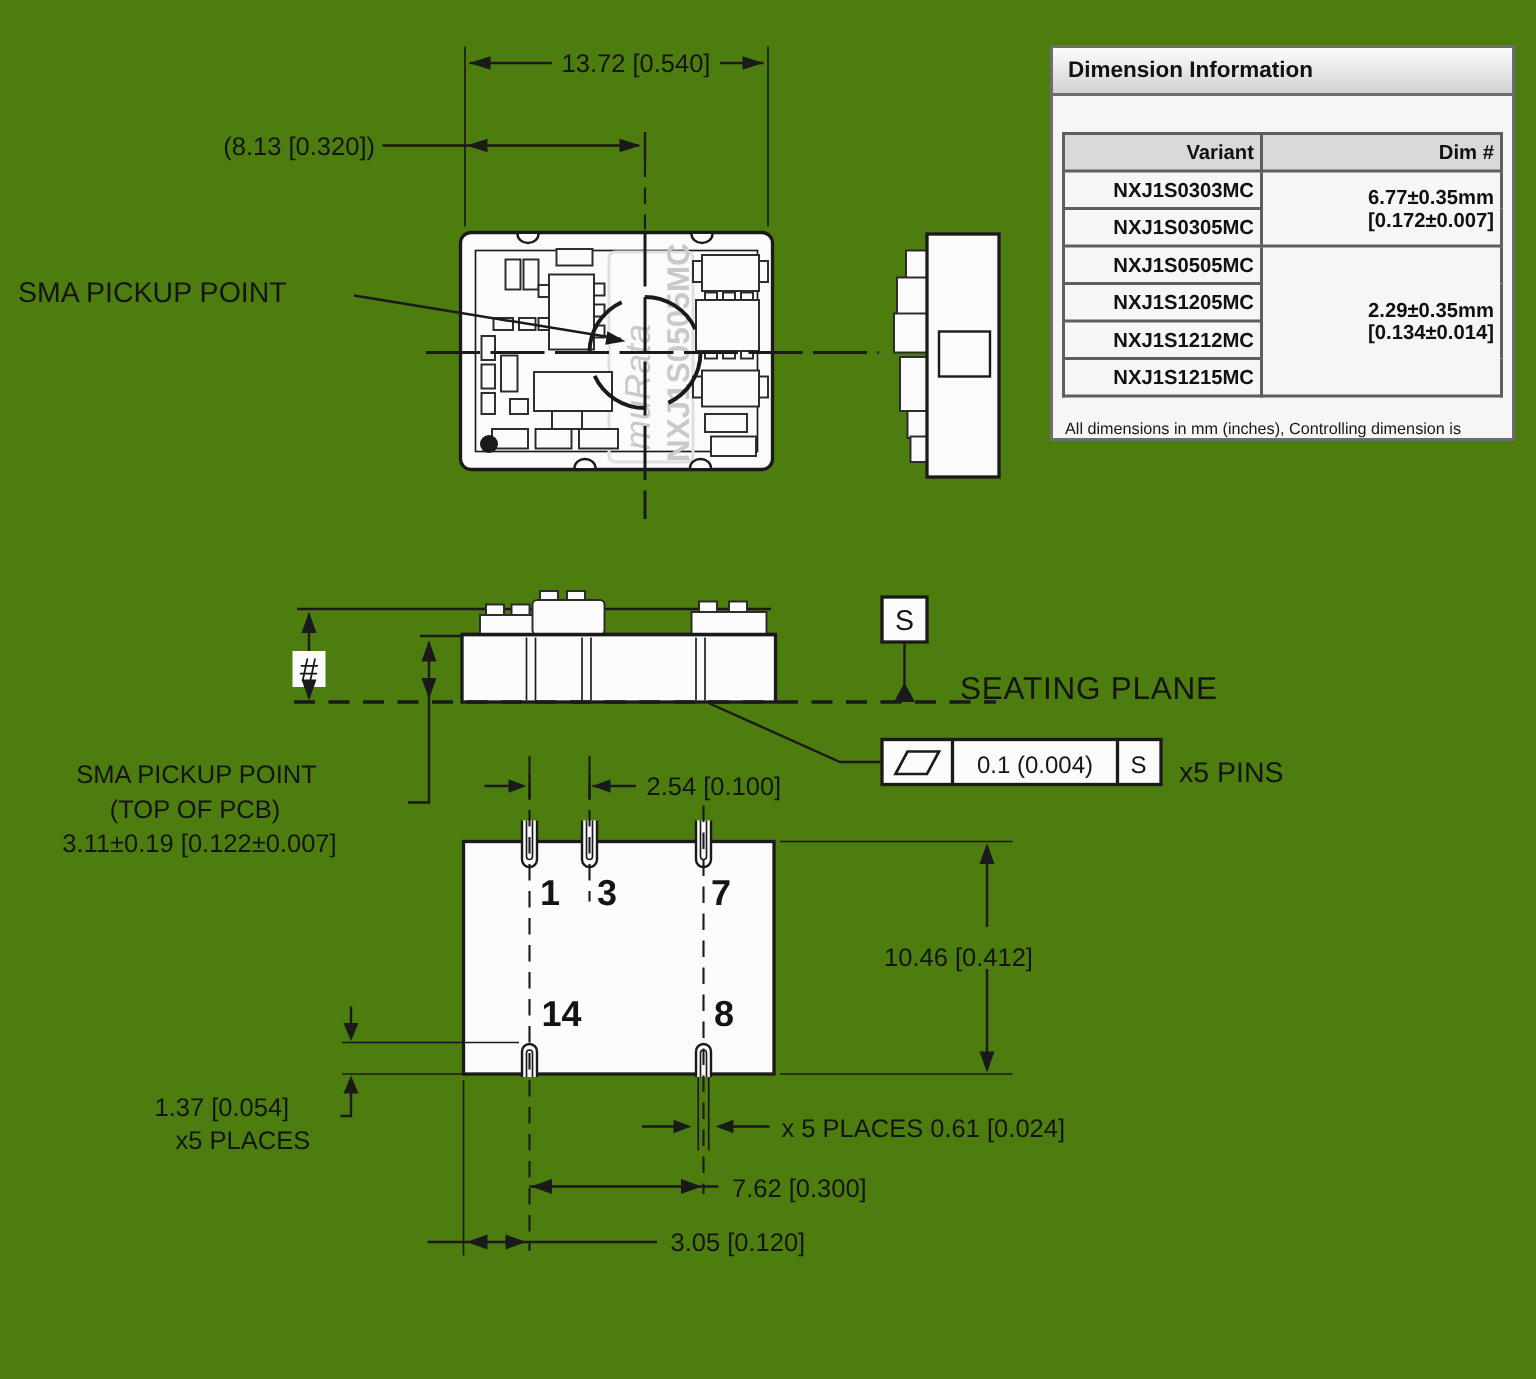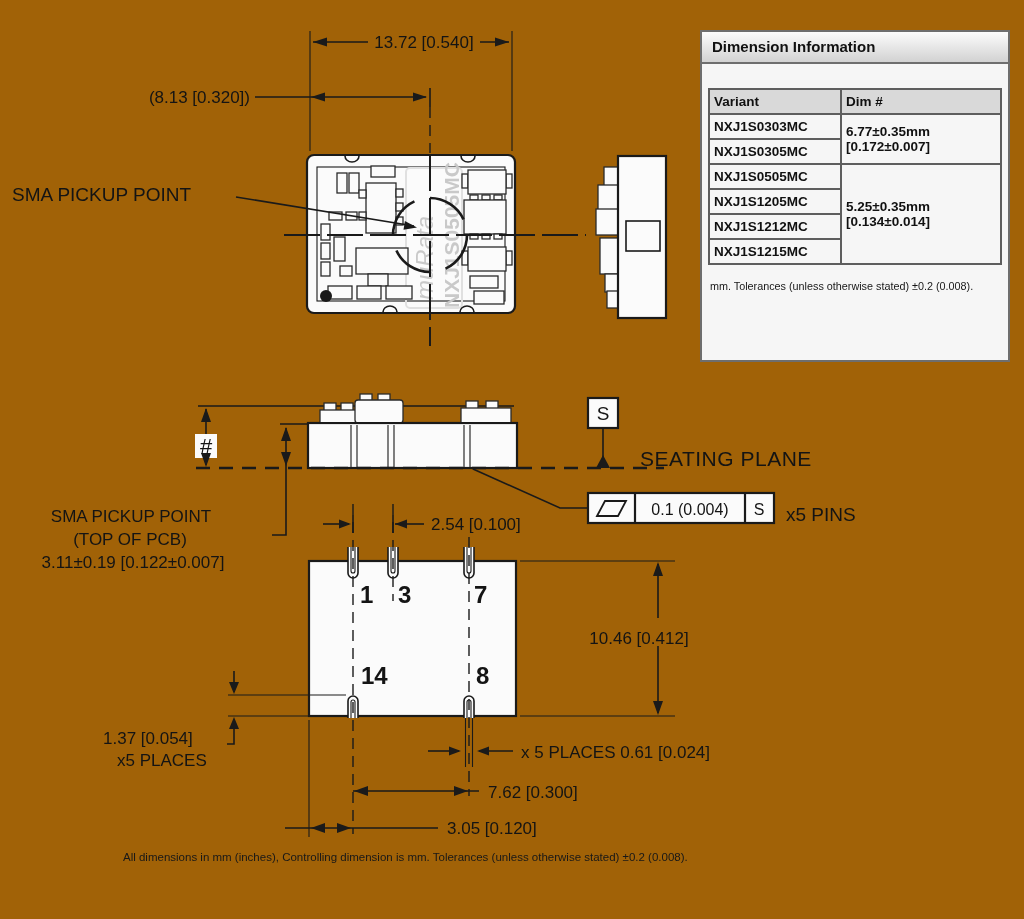--- a/index.html
+++ b/index.html
@@ -1,40 +1,40 @@
 <!DOCTYPE html>
 <html><head>
 <meta charset="utf-8">
 <style>
   html,body{margin:0;padding:0;background:#e9e9e9;}
-  .canvas{position:relative;width:1024px;height:919px;background:#a16207;overflow:hidden;
+  .canvas{position:relative;width:1024px;height:919px;background:#4d7c0f;overflow:hidden;
           font-family:"Liberation Sans",sans-serif;}
   svg{position:absolute;left:0;top:0;}
   svg .ln{stroke:#1a1a1a;stroke-width:1.6;fill:none;}
   svg .ln2{stroke:#1a1a1a;stroke-width:2.2;fill:none;}
   svg .thin{stroke:#1a1a1a;stroke-width:1.1;fill:none;}
   svg .comp{stroke:#2a2a2a;stroke-width:1.3;fill:#fbfbfb;}
   svg .bgfill{fill:#fbfbfb;}
   svg .cdash{stroke:#1a1a1a;stroke-width:1.4;fill:none;stroke-dasharray:11 7;}
   svg .xdash{stroke:#1a1a1a;stroke-width:2;fill:none;stroke-dasharray:36 7;}
   svg .sdash{stroke:#1a1a1a;stroke-width:2.3;fill:none;stroke-dasharray:14 9;}
   svg .arr{fill:#1a1a1a;stroke:none;}
   svg text{fill:#141414;font-family:"Liberation Sans",sans-serif;}
   svg .t16{font-size:16px;} svg .t17{font-size:17px;} svg .t19{font-size:19px;}
   svg .t21{font-size:21px;letter-spacing:.5px;}
   svg .pinnum{font-size:24px;font-weight:bold;}
   svg .silk{fill:#c9c9c9;}
   
-  .panel{position:absolute;left:700px;top:30px;width:310px;height:332px;background:#f6f6f6;
+  .panel{position:absolute;left:700px;top:30px;width:310px;height:264px;background:#f6f6f6;
          border:2px solid #6e6e6e;box-sizing:border-box;}
   .panel-title{height:30px;line-height:30px;padding-left:10px;font-size:15px;font-weight:bold;
          color:#111;background:linear-gradient(#fcfcfc,#d2d2d2);border-bottom:2px solid #6e6e6e;}
   .panel table{border-collapse:collapse;margin:24px auto 0 auto;}
   .panel th,.panel td{border:2px solid #5e5e5e;font-size:13.5px;font-weight:bold;color:#111;
-         text-align:left;padding:1px 4px;height:21px;}
+         text-align:right;padding:1px 4px;height:21px;}
   .panel th{background:#d9d9d9;}
   .panel .vcol{width:122px;} .panel .dcol{width:150px;}
   .panel-note{margin:12px 8px 0 8px;font-size:10.8px;line-height:1.8;color:#181818;}
   
   .footer{position:absolute;left:123px;top:851px;width:800px;color:#181818;}
   .footer p{margin:0 0 7px 0;font-size:11.5px;}
 </style>
 </head>
 <body>
 
@@ -297,37 +297,36 @@
         <div>6.77±0.35mm</div>
         <div>[0.172±0.007]</div>
       </td>
     </tr>
     <tr>
       <td>NXJ1S0305MC</td>
     </tr>
     <tr>
       <td>NXJ1S0505MC</td>
       <td rowspan="4">
-        <div>5.25±0.35mm</div>
+        <div>2.29±0.35mm</div>
         <div>[0.134±0.014]</div>
       </td>
     </tr>
     <tr>
       <td>NXJ1S1205MC</td>
     </tr>
     <tr>
       <td>NXJ1S1212MC</td>
     </tr>
     <tr>
       <td>NXJ1S1215MC</td>
     </tr>
   </tbody>
       </table>
   <div class="panel-note">
-    <div>mm. Tolerances (unless otherwise stated) ±0.2 (0.008).</div>
+    <div>All dimensions in mm (inches), Controlling dimension is</div>
   </div>
 </div>
 
 <div class="footer">
-  <p>All dimensions in mm (inches), Controlling dimension is mm. Tolerances (unless otherwise stated) ±0.2 (0.008).</p>
 </div>
 
 </div>
 
 </body></html>

